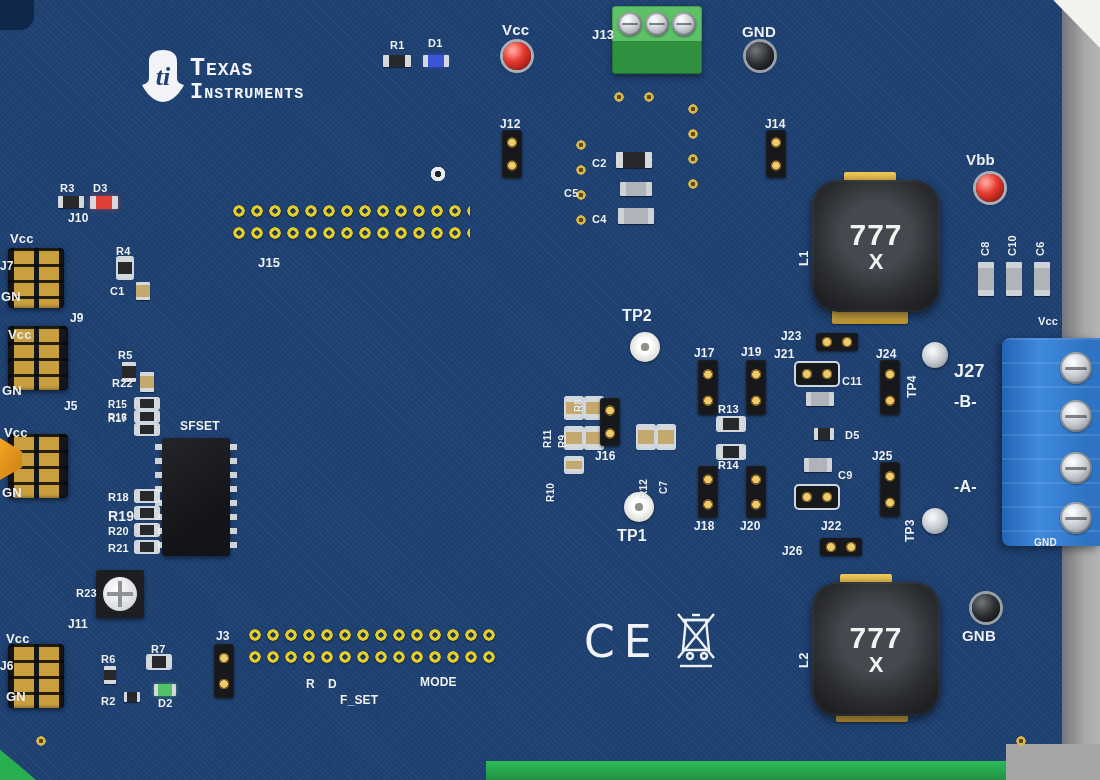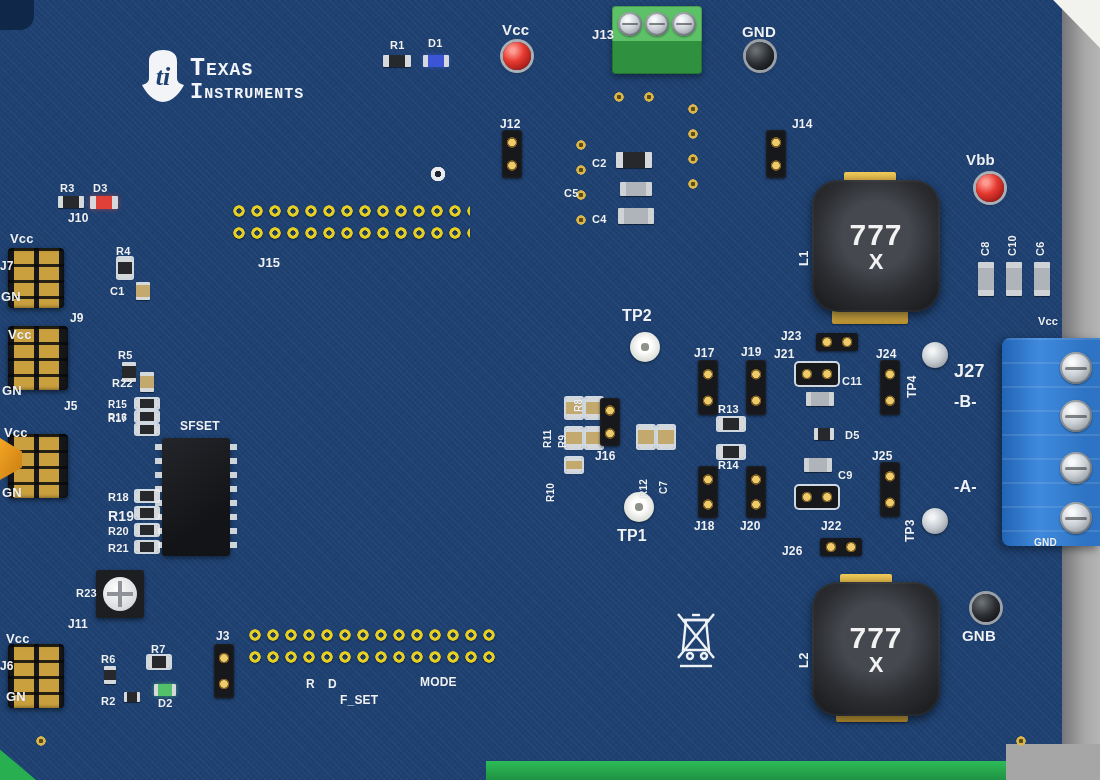--- a/index.html
+++ b/index.html
@@ -174,21 +174,21 @@
     <div class="screw" style="left:33px;top:6px;width:24px;height:24px"></div>
     <div class="screw" style="left:60px;top:6px;width:24px;height:24px"></div>
   </div>
 
   <div class="lbl" style="left:742px;top:24px;font-size:15px">GND</div>
   <div class="tp black" style="left:746px;top:42px;width:28px;height:28px"></div>
 
   <div class="lbl" style="left:500px;top:118px">J12</div>
   <div class="hdr2v" style="left:502px;top:130px"></div>
 
-  <div class="lbl" style="left:792px;top:118px">J14</div>
+  <div class="lbl" style="left:765px;top:118px">J14</div>
   <div class="hdr2v" style="left:766px;top:130px"></div>
 
   <div class="lbl" style="left:592px;top:158px;font-size:11px">C2</div>
   <div class="rsmd" style="left:616px;top:152px;width:36px;height:16px"></div>
   <div class="lbl" style="left:564px;top:188px;font-size:11px">C5</div>
   <div class="csmd" style="left:620px;top:182px;width:32px;height:14px"></div>
   <div class="lbl" style="left:592px;top:214px;font-size:11px">C4</div>
   <div class="csmd" style="left:618px;top:208px;width:36px;height:16px"></div>
 
   <div class="via" style="left:576px;top:140px"></div>
@@ -373,20 +373,21 @@
   <div class="hdr2v" style="left:880px;top:462px;height:55px"></div>
   <div class="lbl" style="left:694px;top:520px">J18</div>
   <div class="hdr2v" style="left:698px;top:466px;height:52px"></div>
   <div class="lbl" style="left:740px;top:520px">J20</div>
   <div class="hdr2v" style="left:746px;top:466px;height:52px"></div>
   <div class="lbl" style="left:821px;top:520px">J22</div>
   <div class="hdr2h obox" style="left:796px;top:486px;height:22px"></div>
   <div class="lbl" style="left:782px;top:545px">J26</div>
   <div class="hdr2h" style="left:820px;top:538px"></div>
 
+  <div class="ce" style="left:584px;top:616px">CE</div>
   <div class="abs" style="left:672px;top:606px;z-index:6">
     <svg width="48" height="76" viewBox="0 0 48 76">
       <g stroke="#eef1f5" stroke-width="2.4" fill="none">
         <path d="M14 14 h20 l3 30 h-26 z"></path>
         <path d="M10 14 h28"></path>
         <path d="M20 9 h8"></path>
         <circle cx="18" cy="50" r="3"></circle>
         <circle cx="32" cy="50" r="3"></circle>
         <path d="M6 8 L42 52"></path>
         <path d="M42 8 L6 52"></path>

